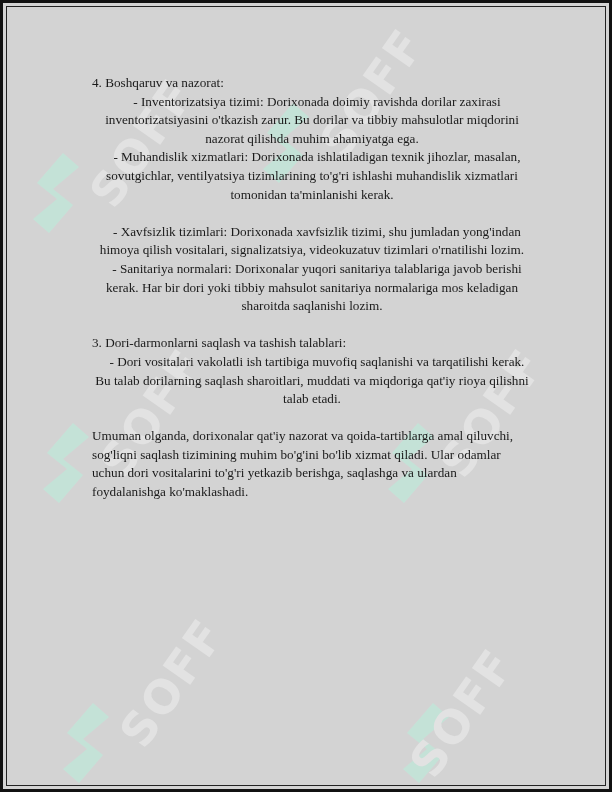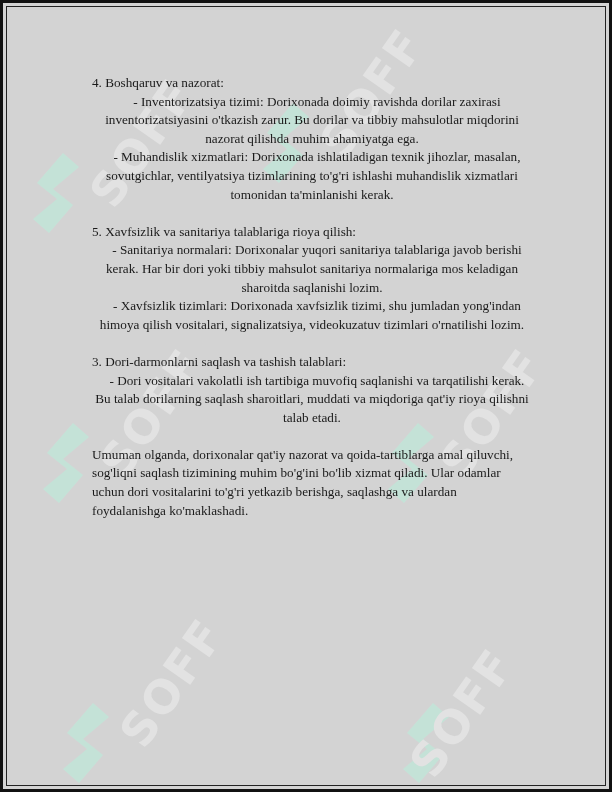--- a/index.html
+++ b/index.html
@@ -119,23 +119,22 @@
     <div class="wm-text">SOFF</div>
   </div>
 
   <div class="content">
     <div class="section">
       <div class="line">4. Boshqaruv va nazorat:</div>
       <div class="line indent">   - Inventorizatsiya tizimi: Dorixonada doimiy ravishda dorilar zaxirasi inventorizatsiyasini o'tkazish zarur. Bu dorilar va tibbiy mahsulotlar miqdorini nazorat qilishda muhim ahamiyatga ega.</div>
       <div class="line indent">   - Muhandislik xizmatlari: Dorixonada ishlatiladigan texnik jihozlar, masalan, sovutgichlar, ventilyatsiya tizimlarining to'g'ri ishlashi muhandislik xizmatlari tomonidan ta'minlanishi kerak.</div>
     </div>
     <div class="section">
-      <div class="line">5. Xavfsizlik va sanitariya talablariga rioya qilish:</div>
+      <div class="line indent">   - Xavfsizlik tizimlari: Dorixonada xavfsizlik tizimi, shu jumladan yong'indan himoya qilish vositalari, signalizatsiya, videokuzatuv tizimlari o'rnatilishi lozim.</div>
       <div class="line indent">   - Sanitariya normalari: Dorixonalar yuqori sanitariya talablariga javob berishi kerak. Har bir dori yoki tibbiy mahsulot sanitariya normalariga mos keladigan sharoitda saqlanishi lozim.</div>
-      <div class="line indent">   - Xavfsizlik tizimlari: Dorixonada xavfsizlik tizimi, shu jumladan yong'indan himoya qilish vositalari, signalizatsiya, videokuzatuv tizimlari o'rnatilishi lozim.</div>
     </div>
     <div class="section">
       <div class="line">3. Dori-darmonlarni saqlash va tashish talablari:</div>
       <div class="line indent">   - Dori vositalari vakolatli ish tartibiga muvofiq saqlanishi va tarqatilishi kerak. Bu talab dorilarning saqlash sharoitlari, muddati va miqdoriga qat'iy rioya qilishni talab etadi.</div>
     </div>
     <div class="section">
       <div class="line">Umuman olganda, dorixonalar qat'iy nazorat va qoida-tartiblarga amal qiluvchi, sog'liqni saqlash tizimining muhim bo'g'ini bo'lib xizmat qiladi. Ular odamlar uchun dori vositalarini to'g'ri yetkazib berishga, saqlashga va ulardan foydalanishga ko'maklashadi.</div>
     </div>
   </div>
 </div>

